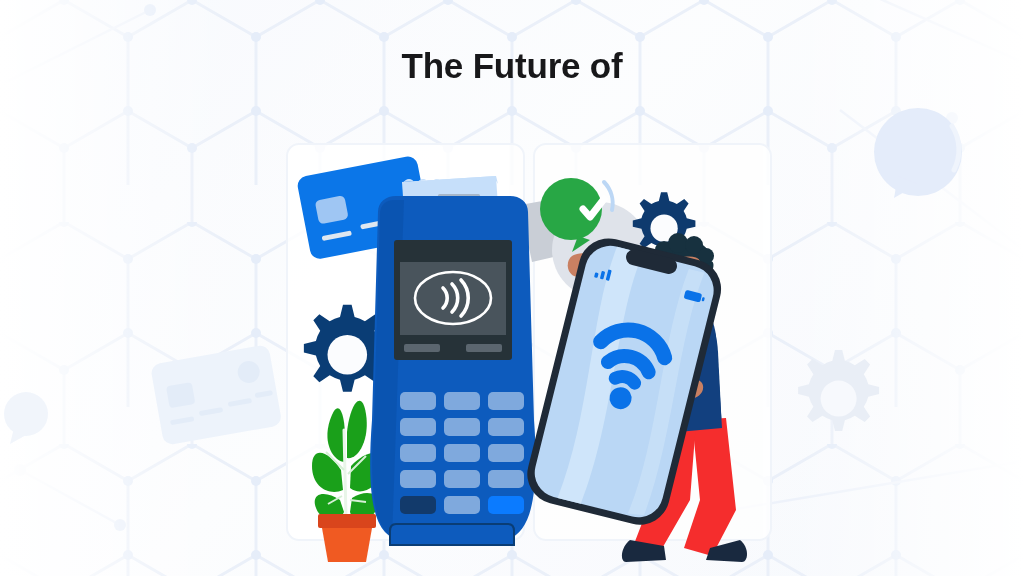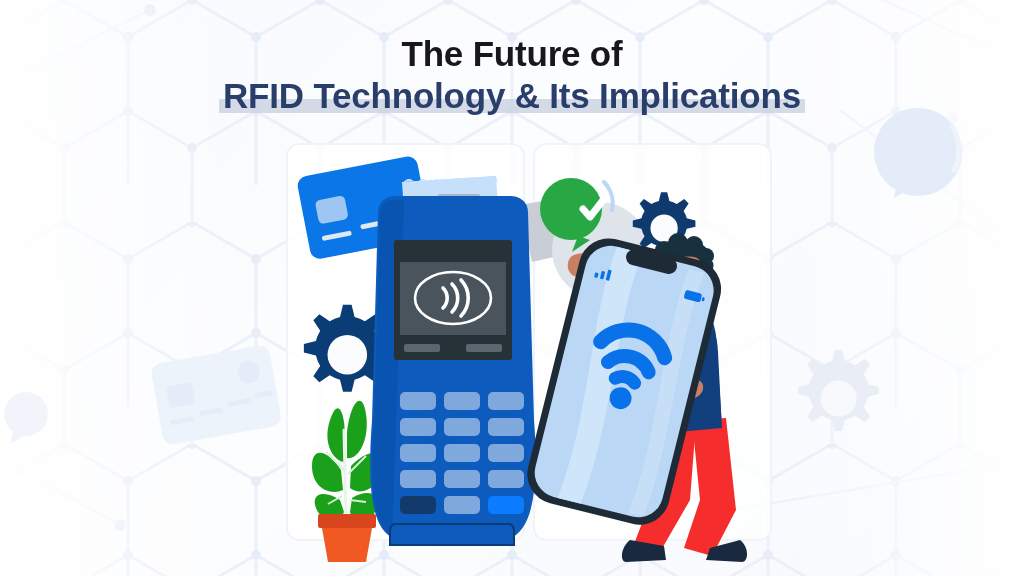--- a/index.html
+++ b/index.html
@@ -30,21 +30,21 @@
     top: 34px; left: 0; right: 0;
     text-align: center;
     z-index: 20;
   }
   .title-line1 {
     font-size: 35px;
     font-weight: bold;
     color: #18181a;
     letter-spacing: -0.2px;
     line-height: 1.12;
-    margin: 0;
+    margin: 12px;
   }
   .title-line2-wrap {
     position: relative;
     display: inline-block;
     margin-top: 3px;
   }
   .title-underline {
     position: absolute;
     left: -4px; right: -4px;
     bottom: 2px;
@@ -359,19 +359,15 @@
         <path d="M604 388 a26 26 0 0 1 42 0" stroke-width="14" transform="translate(0,-22)"></path>
         <path d="M615 378 a15 15 0 0 1 20 0" stroke-width="13" transform="translate(0,2)"></path>
         <circle cx="625" cy="398" r="11" fill="#0a72e8" stroke="none"></circle>
       </g>
     </g>
 
   </svg>
 
   <div class="title-block">
     <div class="title-line1">The Future of</div>
-    <div class="title-line2-wrap">
-      <span class="title-underline"></span>
-      <div class="title-line2">RFID Technology &amp; Its Implications</div>
-    </div>
   </div>
 
 </div>
 
 </body></html>

